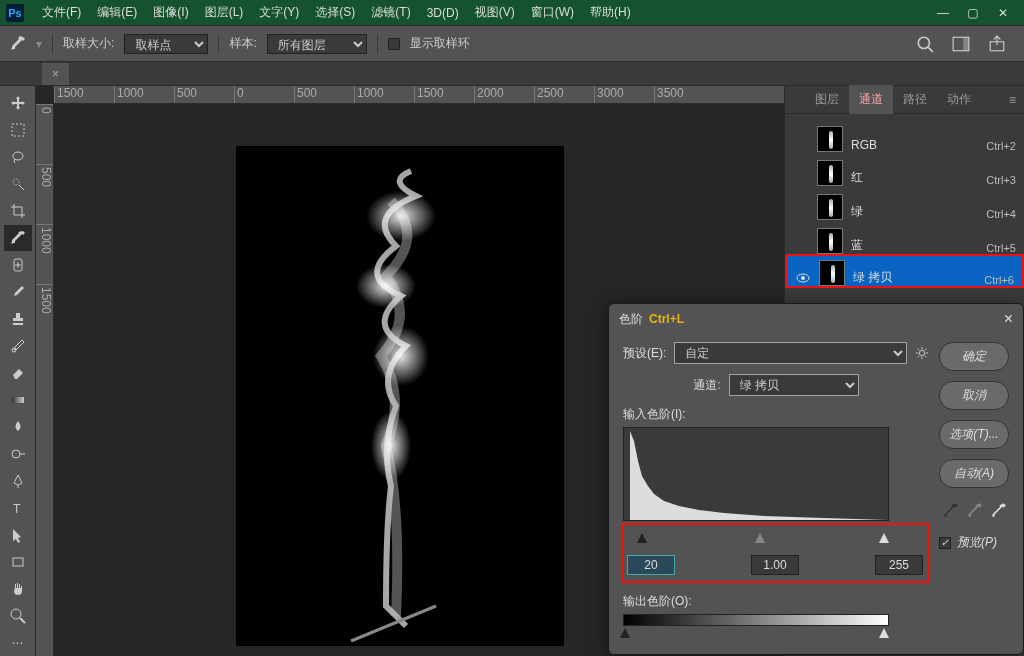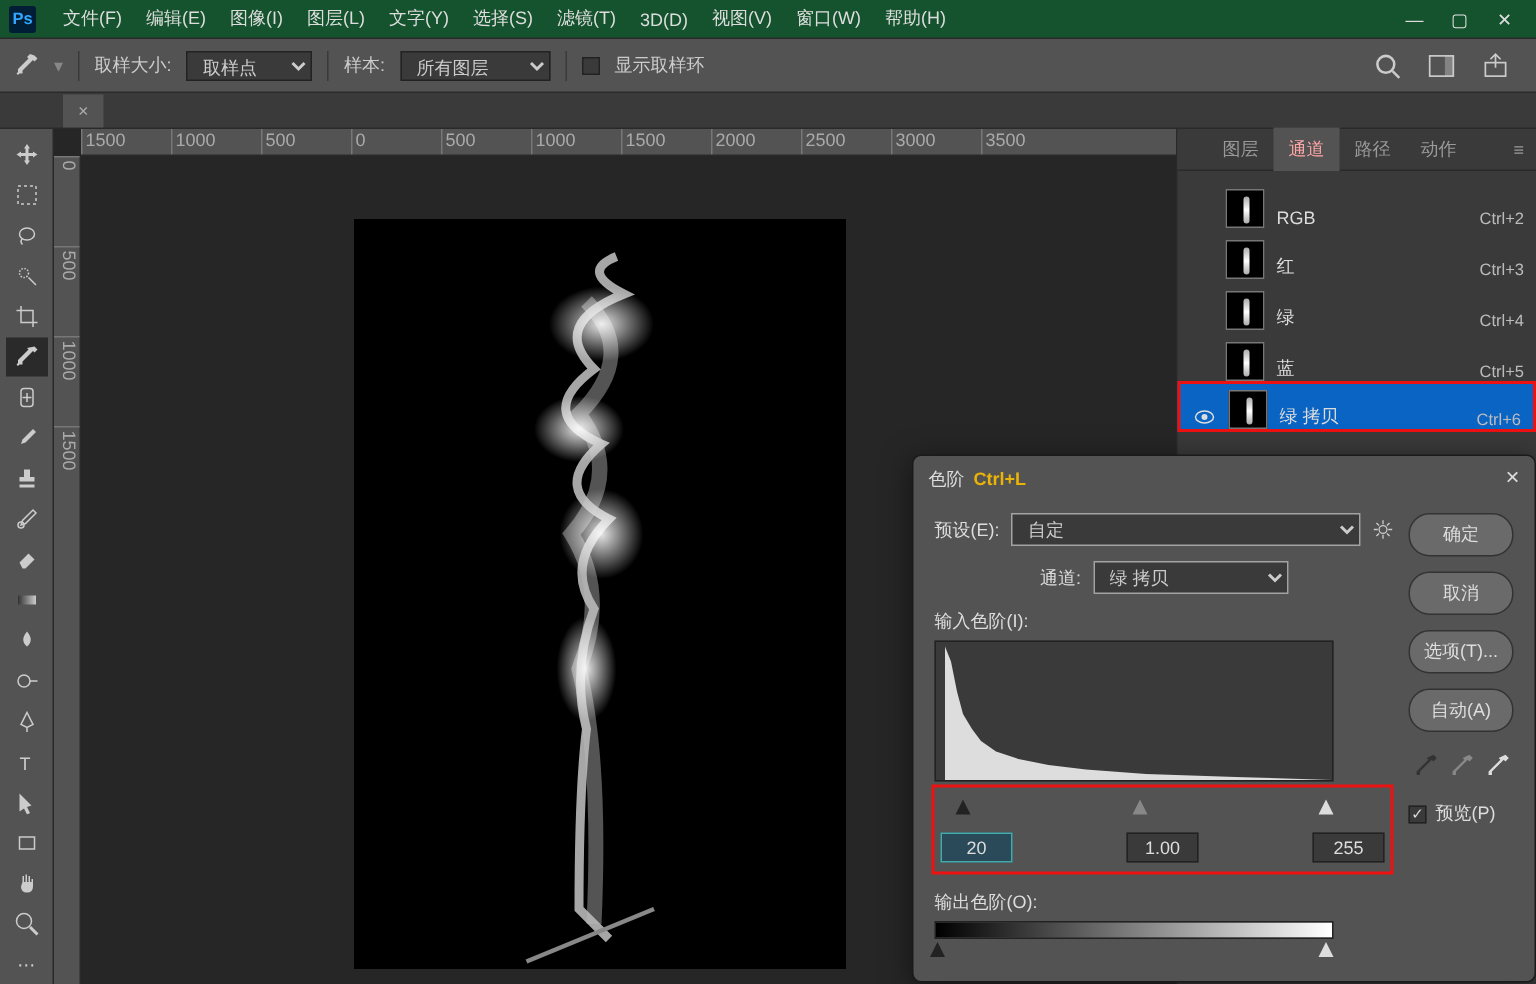--- a/index.html
+++ b/index.html
@@ -69,21 +69,21 @@
 .slider-tri { position: absolute; top: 0; width: 0; height: 0; border-left: 5px solid transparent; border-right: 5px solid transparent; }
 .tri-black { border-bottom: 10px solid #222; left: 10px; }
 .tri-gray { border-bottom: 10px solid #888; left: 128px; }
 .tri-white { border-bottom: 10px solid #ddd; left: 252px; }
 .inputs-box { border: 2px solid #e11; padding: 6px 4px; display: flex; justify-content: space-between; margin-top: 2px; width: 308px; margin-left: -2px; }
 .lvl-input { width: 48px; background: #3a3a3a; color: #ddd; border: 1px solid #222; text-align: center; padding: 2px; }
 .lvl-input.focus { border: 1px solid #4aa; background: #2a4a5a; }
 .out-label { margin-top: 10px; }
 .gradient { width: 266px; height: 12px; background: linear-gradient(to right, #000, #fff); border: 1px solid #222; margin-top: 4px; }
 
-.dlg-right { width: 100px; display: flex; flex-direction: column; gap: 10px; align-items: stretch; }
+.dlg-right { width: 100px; display: flex; flex-direction: column; gap: 10px; align-items: stretch; font-style: italic; }
 .dlg-btn { background: #6a6a6a; color: #ddd; border: 1px solid #333; border-radius: 14px; padding: 5px 0; text-align: center; cursor: default; }
 .dlg-eyedrops { display: flex; gap: 6px; justify-content: center; margin-top: 4px; }
 .ed { width: 18px; height: 18px; }
 .preview-chk { display: flex; align-items: center; gap: 6px; margin-top: 4px; }
 .chk { width: 12px; height: 12px; background: #3a3a3a; border: 1px solid #222; display: inline-flex; align-items: center; justify-content: center; }
 .chk.checked::after { content: "✓"; font-size: 10px; color: #ddd; }
 
 .sep { width: 1px; height: 20px; background: #3a3a3a; }
 </style>
 </head>

